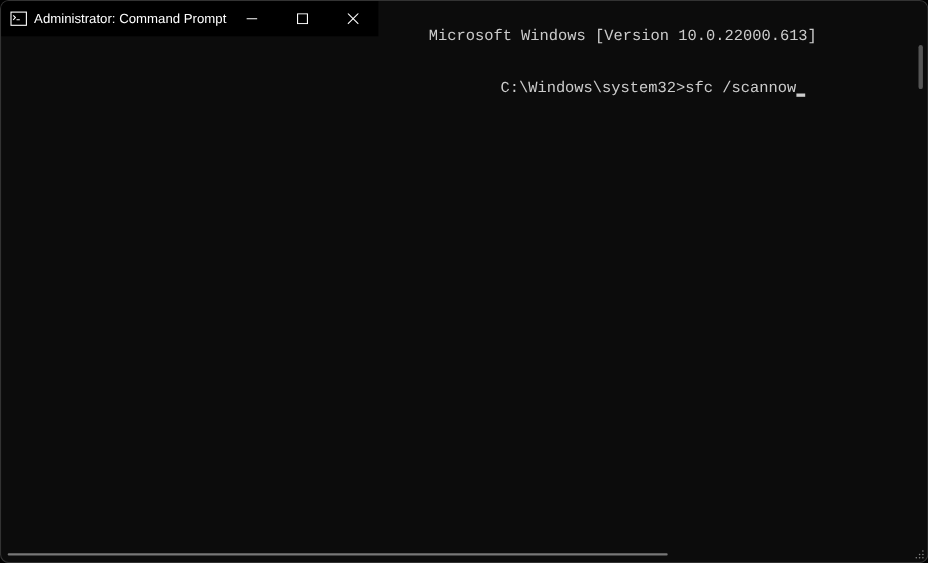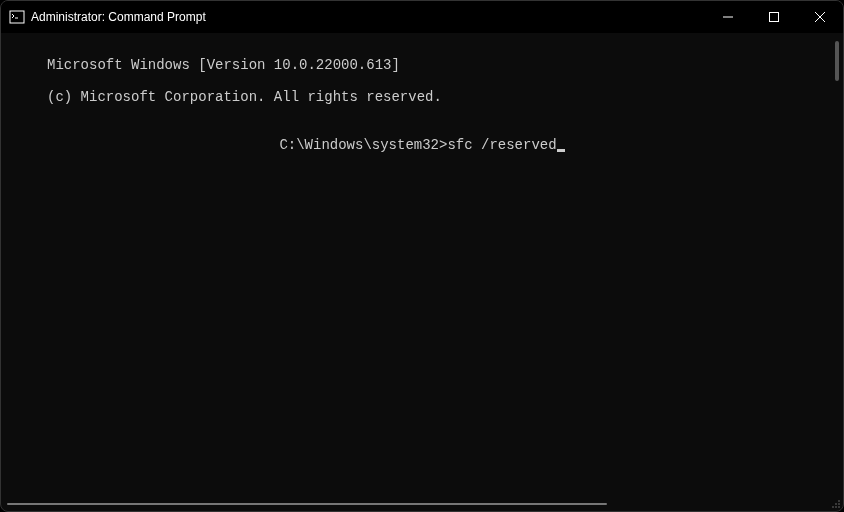--- a/index.html
+++ b/index.html
@@ -15,21 +15,21 @@
       font-family: Consolas, 'Courier New', monospace;
     }
     .window {
       width: 844px;
       height: 512px;
       background: #0c0c0c;
       border: 1px solid #333;
       border-radius: 8px;
       overflow: hidden;
       display: flex;
-      flex-direction: column;
+      flex-direction: row;
       position: relative;
     }
     .titlebar {
       height: 32px;
       background: #000;
       display: flex;
       align-items: center;
       padding-left: 8px;
       flex-shrink: 0;
     }
@@ -164,23 +164,22 @@
       <div class="window-control close">
         <svg viewBox="0 0 10 10">
           <line x1="0" y1="0" x2="10" y2="10" stroke="#fff" stroke-width="1"></line>
           <line x1="10" y1="0" x2="0" y2="10" stroke="#fff" stroke-width="1"></line>
         </svg>
       </div>
     </div>
   </div>
   <div class="terminal-content">
 <span class="terminal-line">Microsoft Windows [Version 10.0.22000.613]</span>
-<span class="terminal-line">(c) Microsoft Corporation. All rights reserved.</span>
 <span class="terminal-line"></span>
-<span class="prompt-line"><span>C:\Windows\system32&gt;</span><span>sfc /reserved</span><span class="cursor"></span></span>
+<span class="prompt-line"><span>C:\Windows\system32&gt;</span><span>sfc /scannow</span><span class="cursor"></span></span>
   </div>
   <div class="vscrollbar"></div>
   <div class="hscrollbar-track">
     <div class="hscrollbar-thumb"></div>
   </div>
   <div class="resize-grip">
     <svg viewBox="0 0 10 10">
       <circle cx="8" cy="2" r="0.7" fill="#888"></circle>
       <circle cx="5" cy="5" r="0.7" fill="#888"></circle>
       <circle cx="8" cy="5" r="0.7" fill="#888"></circle>

